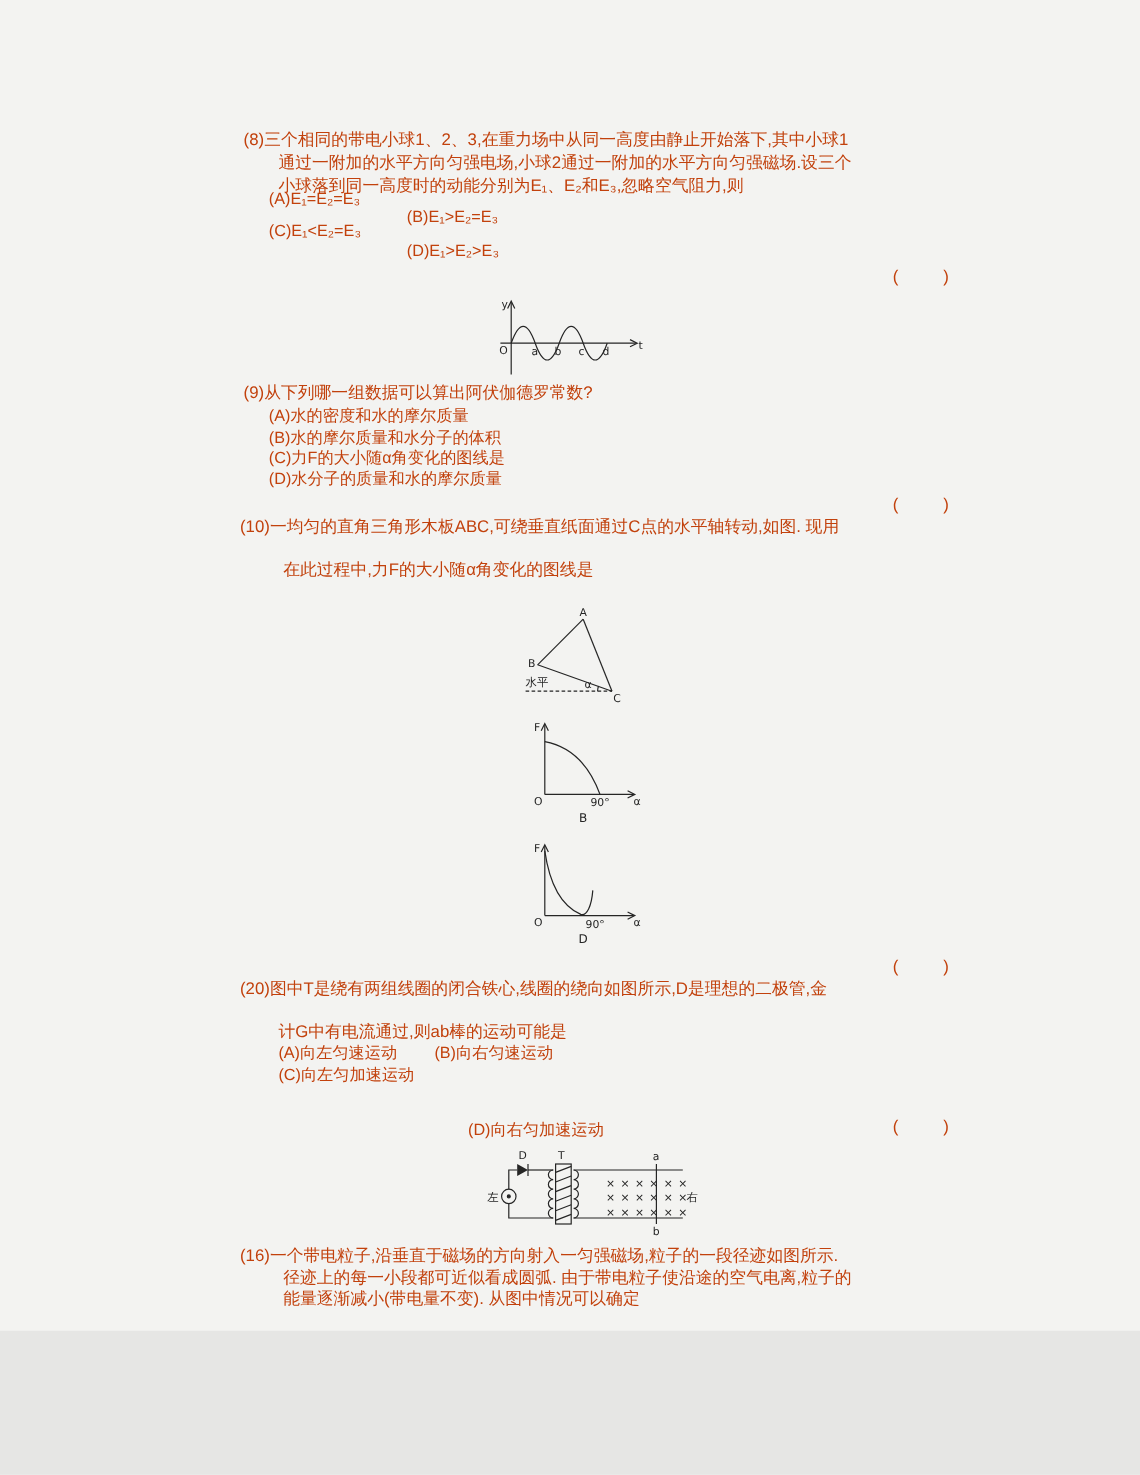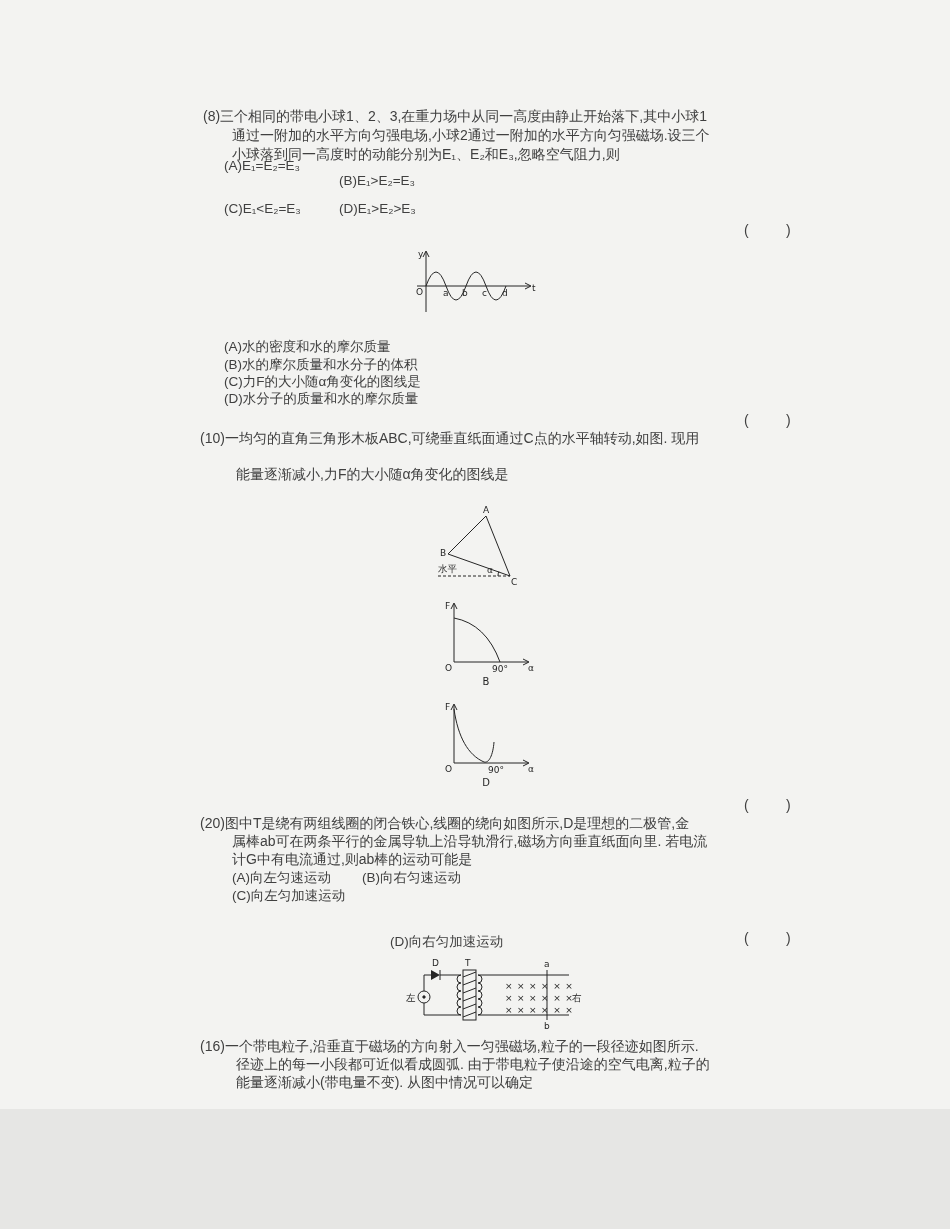--- a/index.html
+++ b/index.html
@@ -1,19 +1,19 @@
 <!DOCTYPE html>
 <html><head>
 <meta charset="utf-8">
 <style>
   *{box-sizing:border-box}
   html,body{margin:0;padding:0}
   body{background:#e6e6e4}
   .page{position:relative;width:950px;height:1109px;margin:0 auto;background:#f3f3f1;overflow:hidden;
-        font-family:"Liberation Sans","DejaVu Sans",sans-serif;color:#404040}
+        font-family:"Liberation Sans","DejaVu Sans",sans-serif;color:#c2410c}
   .t{position:absolute;white-space:pre;font-size:14px;line-height:19px}
   .opt{font-size:13.5px}
   .bracket{font-size:14px;letter-spacing:2px}
   svg{position:absolute;overflow:visible}
   .st{stroke:#252525;fill:none;stroke-width:1}
   .stk{stroke:#252525;stroke-width:1}
   .sl{font-size:9px;fill:#252525;font-family:"DejaVu Sans",sans-serif}
   .slc{font-size:9.5px;fill:#252525;font-family:"DejaVu Sans",sans-serif}
   .cap{font-size:10px;fill:#252525;text-anchor:middle;font-family:"DejaVu Sans",sans-serif}
   .mid{text-anchor:middle}
@@ -22,47 +22,48 @@
 </head>
 <body>
 
 <div class="page">
 
   <div class="t" style="left:203px;top:107px">(8)三个相同的带电小球1、2、3,在重力场中从同一高度由静止开始落下,其中小球1</div>
   <div class="t" style="left:232px;top:126px">通过一附加的水平方向匀强电场,小球2通过一附加的水平方向匀强磁场.设三个</div>
   <div class="t" style="left:232px;top:145px">小球落到同一高度时的动能分别为E₁、E₂和E₃,忽略空气阻力,则</div>
   <div class="t opt" style="left:224px;top:156px">(A)E₁=E₂=E₃</div>
   <div class="t opt" style="left:339px;top:171px">(B)E₁&gt;E₂=E₃</div>
-  <div class="t opt" style="left:224px;top:199px">(C)E₁&lt;E₂=E₃</div>
+  <div class="t opt" style="left:224px;top:183px">(C)E₁&lt;E₂=E₃</div>
   <div class="t opt" style="left:339px;top:199px">(D)E₁&gt;E₂&gt;E₃</div>
   <div class="t bracket" style="left:744px;top:221px">(      )</div>
 
   <svg style="left:412px;top:246px" width="125" height="72" viewBox="0 0 125 72">
     <line x1="14" y1="66" x2="14" y2="6" class="st"></line>
     <polyline points="11,11 14,5 17,11" class="st"></polyline>
     <line x1="5" y1="40" x2="118" y2="40" class="st"></line>
     <polyline points="113,37 119,40 113,43" class="st"></polyline>
     <path d="M14,40 Q24,12 34,40 Q44,68 54,40 Q64,12 74,40 Q84,68 94,40" class="st"></path>
     <text x="6" y="11" class="sl">y</text>
     <text x="120" y="45" class="sl">t</text>
     <text x="4" y="49" class="sl">O</text>
     <text x="31" y="50" class="sl">a</text>
     <text x="50" y="50" class="sl">b</text>
     <text x="70" y="50" class="sl">c</text>
     <text x="90" y="50" class="sl">d</text>
   </svg>
 
+  <div class="t" style="left:203px;top:318px">(9)从下列哪一组数据可以算出阿伏伽德罗常数?</div>
   <div class="t opt" style="left:224px;top:337px">(A)水的密度和水的摩尔质量</div>
   <div class="t opt" style="left:224px;top:355px">(B)水的摩尔质量和水分子的体积</div>
   <div class="t opt" style="left:224px;top:372px">(C)力F的大小随α角变化的图线是</div>
   <div class="t opt" style="left:224px;top:389px">(D)水分子的质量和水的摩尔质量</div>
   <div class="t bracket" style="left:744px;top:411px">(      )</div>
 
   <div class="t" style="left:200px;top:429px">(10)一均匀的直角三角形木板ABC,可绕垂直纸面通过C点的水平轴转动,如图. 现用</div>
-  <div class="t" style="left:236px;top:465px">能量逐渐减小,力F的大小随α角变化的图线是</div>
+  <div class="t" style="left:236px;top:465px">在此过程中,力F的大小随α角变化的图线是</div>
 
   <svg style="left:432px;top:502px" width="100" height="88" viewBox="0 0 100 88">
     <line x1="54" y1="14" x2="16" y2="52" class="st"></line>
     <line x1="16" y1="52" x2="78" y2="74" class="st"></line>
     <line x1="78" y1="74" x2="54" y2="14" class="st"></line>
     <line x1="6" y1="74" x2="78" y2="74" class="st" stroke-dasharray="3,2"></line>
     <path d="M66,74 A12,12 0 0 1 66.8,69.6" class="st"></path>
     <text x="51" y="11" class="sl">A</text>
     <text x="8" y="54" class="sl">B</text>
     <text x="79" y="83" class="sl">C</text>
@@ -92,21 +93,20 @@
     <text x="7" y="13" class="sl">F</text>
     <text x="7" y="75" class="sl">O</text>
     <text x="58" y="76" class="sl mid">90°</text>
     <text x="90" y="75" class="sl">α</text>
     <text x="48" y="89" class="cap">D</text>
   </svg>
 
   <div class="t bracket" style="left:744px;top:796px">(      )</div>
 
   <div class="t" style="left:200px;top:814px">(20)图中T是绕有两组线圈的闭合铁心,线圈的绕向如图所示,D是理想的二极管,金</div>
-  <div class="t" style="left:232px;top:832px">属棒ab可在两条平行的金属导轨上沿导轨滑行,磁场方向垂直纸面向里. 若电流</div>
   <div class="t" style="left:232px;top:850px">计G中有电流通过,则ab棒的运动可能是</div>
   <div class="t opt" style="left:232px;top:868px">(A)向左匀速运动</div>
   <div class="t opt" style="left:362px;top:868px">(B)向右匀速运动</div>
   <div class="t opt" style="left:232px;top:886px">(C)向左匀加速运动</div>
   <div class="t opt" style="left:390px;top:932px">(D)向右匀加速运动</div>
   <div class="t bracket" style="left:744px;top:929px">(      )</div>
 
   <svg style="left:405px;top:957px" width="180" height="76" viewBox="0 0 180 76">
 
     <text x="1" y="44" class="slc">左</text>

